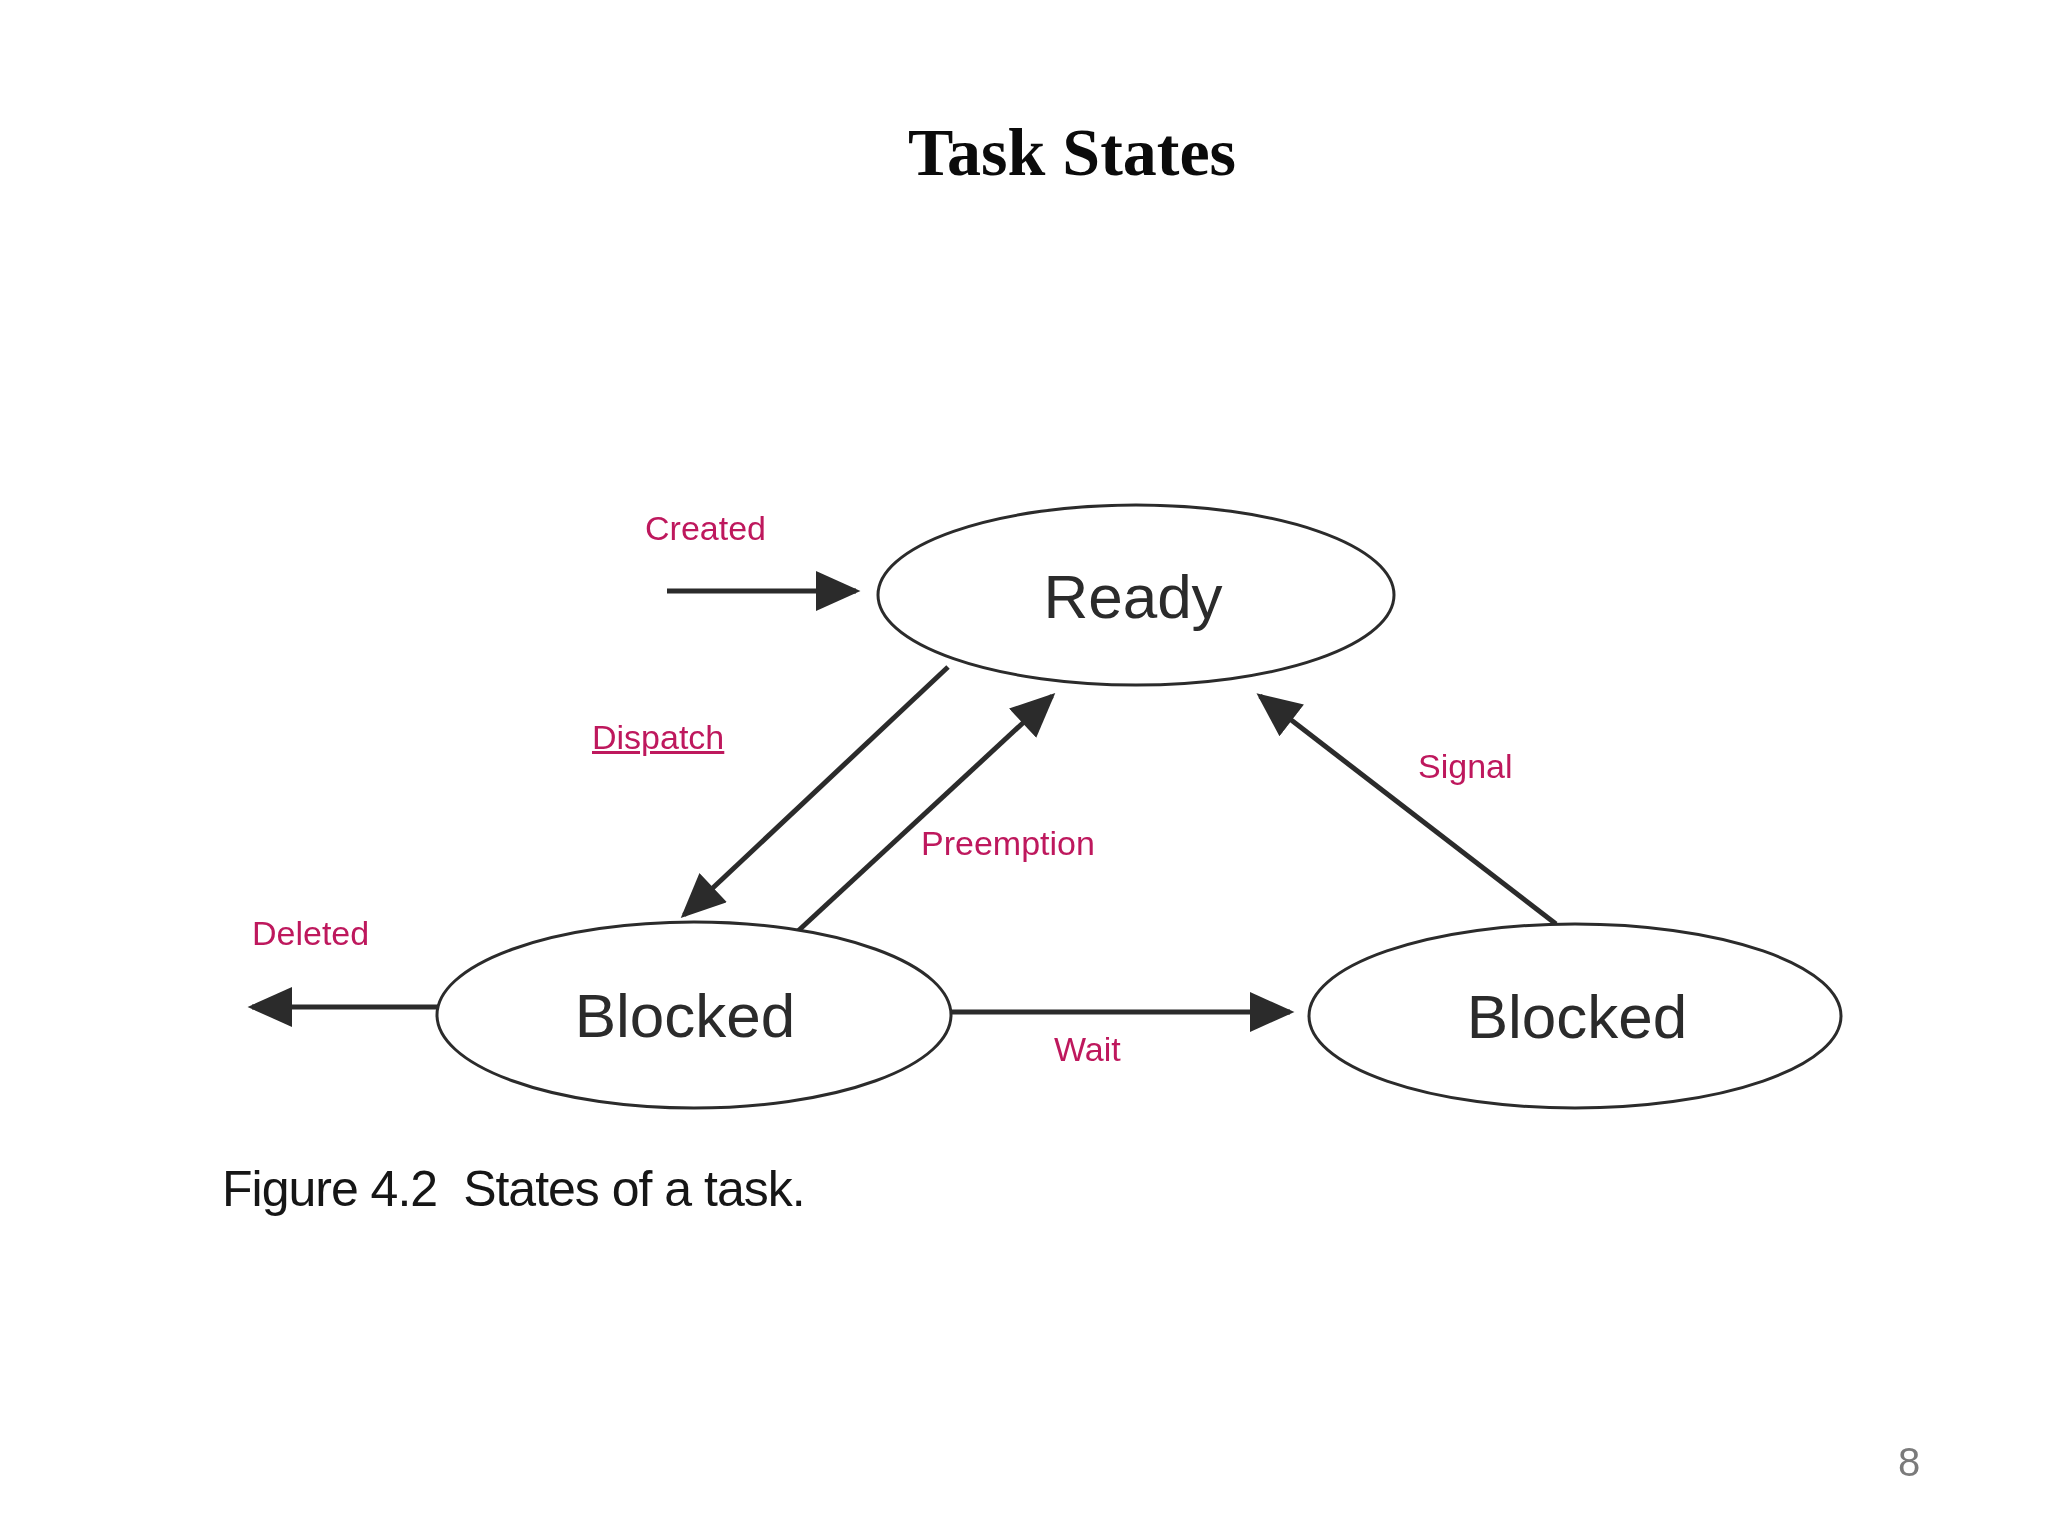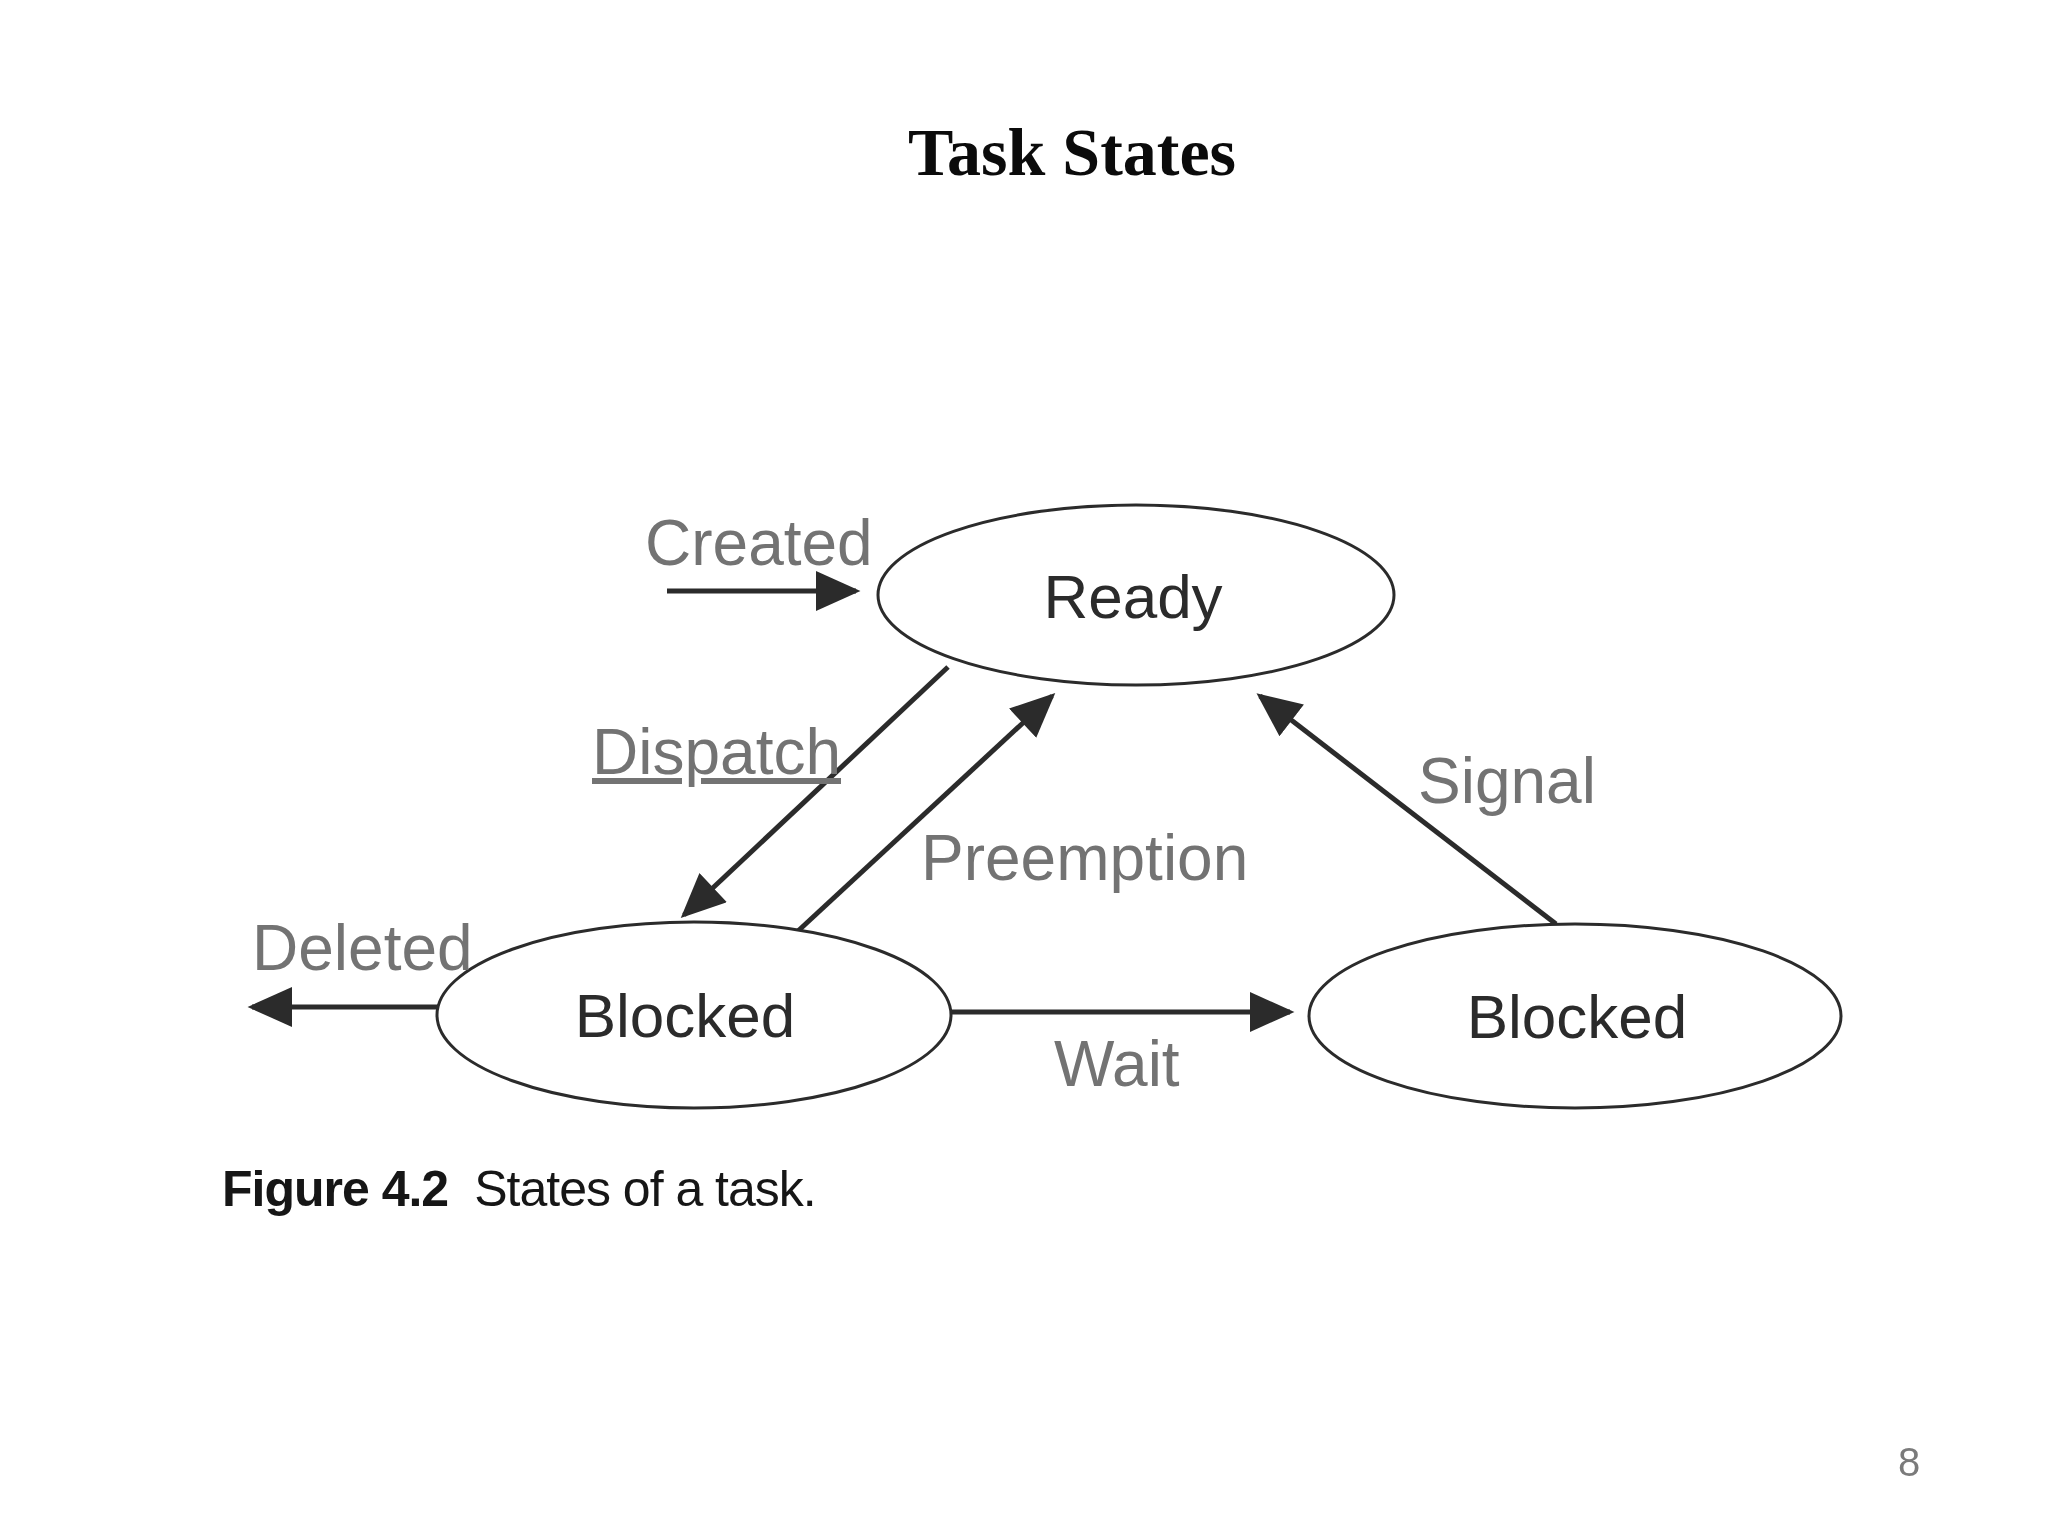--- a/index.html
+++ b/index.html
@@ -31,23 +31,23 @@
   }
 
   .diagram-svg {
     left: 0;
     top: 0;
     width: 2048px;
     height: 1536px;
   }
 
   .edge-label {
-    font-size: 64px;
+    font-size: 34px;
     line-height: 1;
-    color: #737373;
+    color: #be185d;
     white-space: nowrap;
   }
 
   .state-label {
     font-size: 62px;
     line-height: 1;
     color: #2b2b2b;
     white-space: nowrap;
     transform: translate(-50%, -50%);
   }
@@ -66,21 +66,21 @@
   .figure-caption {
     left: 222px;
     top: 1162px;
     font-size: 50px;
     line-height: 1.1;
     letter-spacing: -1px;
     color: #161616;
     white-space: nowrap;
   }
   .figure-caption .fig-num {
-    font-weight: bold;
+    font-weight: normal;
     margin-right: 26px;
   }
 
   .page-number {
     left: 1898px;
     top: 1442px;
     font-size: 40px;
     line-height: 1;
     color: #7b7b7b;
   }

